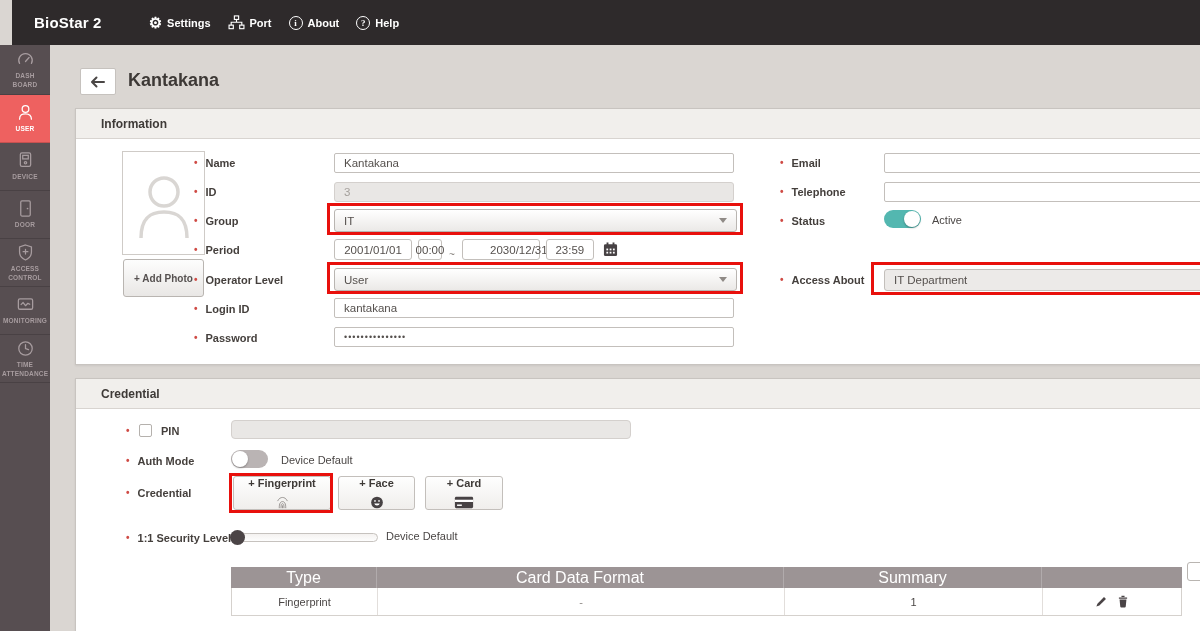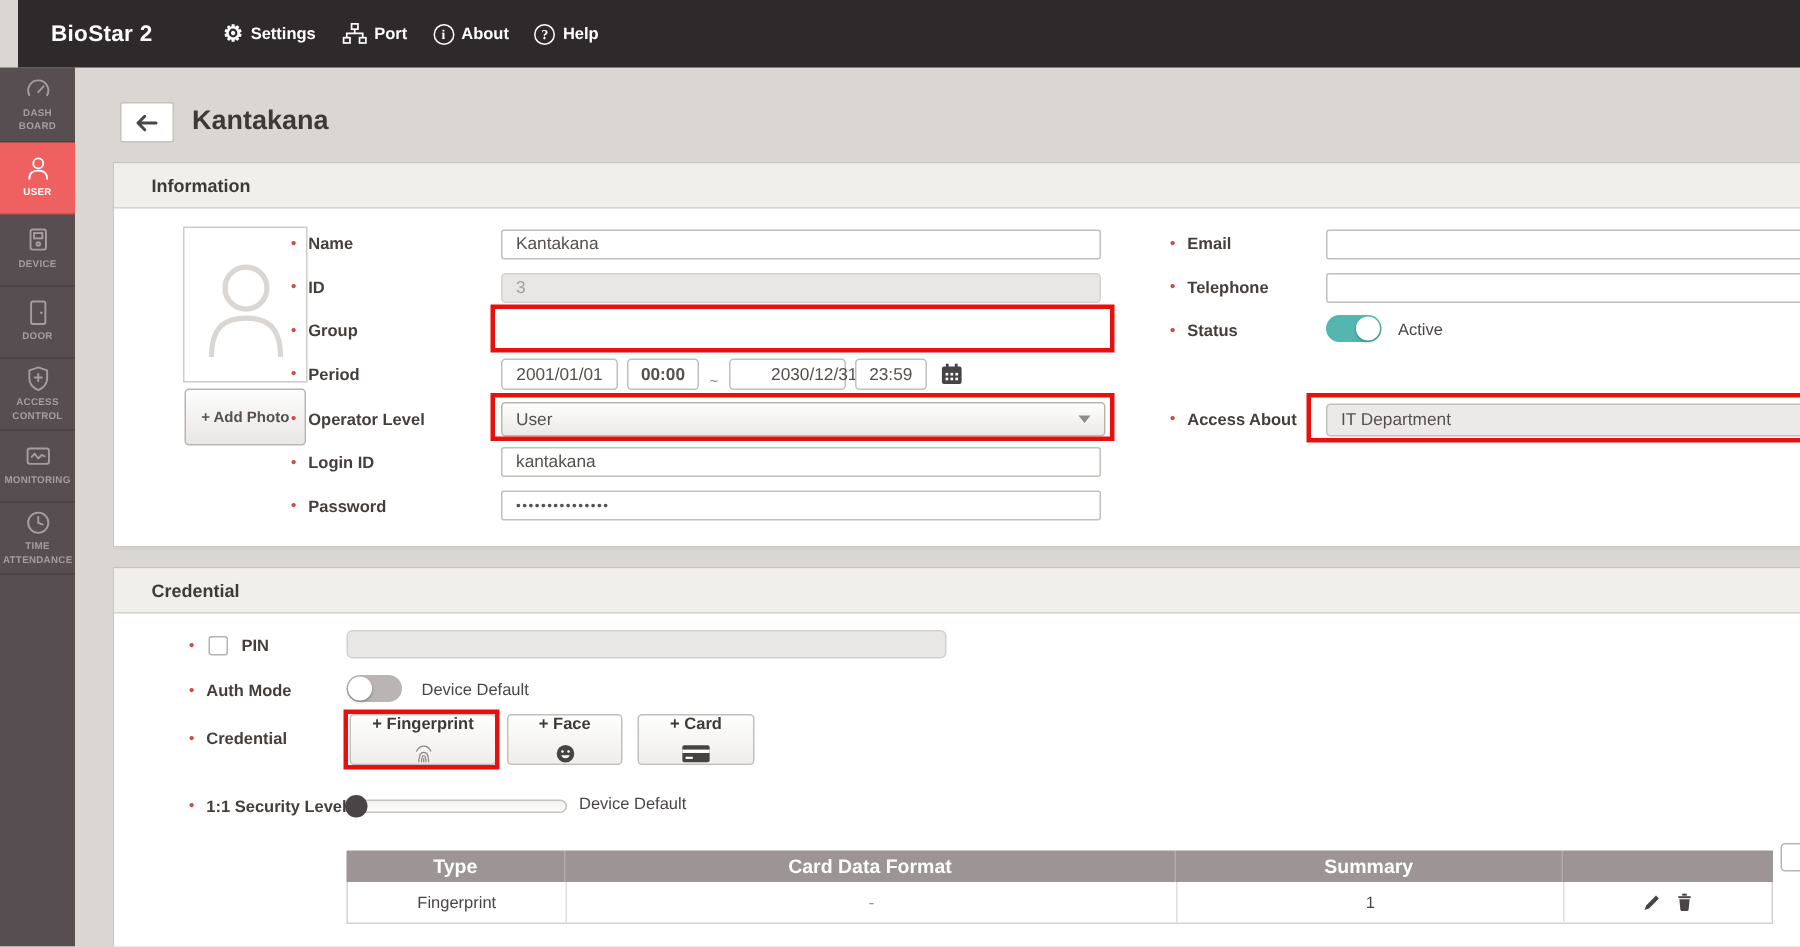--- a/index.html
+++ b/index.html
@@ -52,21 +52,21 @@
 
   .checkbox { position:absolute; width:13px; height:13px; border:1px solid #b5b1ad; border-radius:2px; background:#fff; cursor:pointer; }
 
   .cred-btn { position:absolute; height:34px; background:linear-gradient(#fefefe,#f0eeec); border:1px solid #c3bfbb; border-radius:3px; display:flex; align-items:center; justify-content:center; gap:7px; font-size:11px; font-weight:bold; color:#3e3a37; cursor:pointer;flex-direction:column; }
 
   .slider-track { position:absolute; left:154px; top:154px; width:148px; height:9px; border:1px solid #c6c2be; border-radius:5px; background:linear-gradient(#f4f2f0,#fdfdfd); }
   .slider-knob { position:absolute; left:-1px; top:-4px; width:15px; height:15px; border-radius:50%; background:#4b4446; cursor:pointer; }
 
   .ctable { position:absolute; left:155px; top:188px; width:951px; }
   .thead { display:flex; height:21px; background:#9c9495; }
-  .th { display:flex; align-items:center; justify-content:center; color:#fff; font-size:13px; font-weight:bold; border-left:1px solid rgba(255,255,255,.22); }
+  .th { display:flex; align-items:center; justify-content:center; color:#fff; font-size:16px; font-weight:normal; border-left:1px solid rgba(255,255,255,.22); }
   .th:first-child { border-left:none; }
   .trow { display:flex; height:28px; background:#fff; border:1px solid #d5d1cd; border-top:none; }
   .td { display:flex; align-items:center; justify-content:center; font-size:11px; color:#4a4645; border-left:1px solid #e2dedb; }
   .td:first-child { border-left:none; }
   .dash-val { color:#908b88; }
   .row-actions { display:flex; gap:9px; align-items:center; }
 
   .side-btn { position:absolute; left:1187px; top:562px; width:26px; height:19px; background:#fff; border:1px solid #b9b5b1; border-radius:3px; cursor:pointer; }
 
   .annotation { position:absolute; border:3px solid #e8100c; pointer-events:none; z-index:60; }
@@ -220,23 +220,27 @@
         <span class="bullet">•</span>
         <span>Login ID</span>
       </div>
     <div class="flabel" style="left:118px; top:221px;">
         <span class="bullet">•</span>
         <span>Password</span>
       </div>
 
     <div class="tfield" style="left:258px; top:44px; width:400px; height:20px;">Kantakana</div>
     <div class="tfield disabled" style="left:258px; top:73px; width:400px; height:20px;">3</div>
+    <div class="tfield dropdown" style="left:258px; top:100px; width:403px; height:23px;">
+      <span>IT</span>
+      <span class="chev"></span>
+    </div>
     <div class="period-row">
       <div class="pfield" style="width:78px;">2001/01/01</div>
-      <div class="pfield" style="width:48px;font-weight:bold;">00:00</div>
+      <div class="pfield" style="width:24px;">00:00</div>
       <span class="tilde">~</span>
       <div class="pfield" style="width:78px;padding-left:36px;">2030/12/31</div>
       <div class="pfield" style="width:48px;">23:59</div>
       <svg width="15" height="15" viewBox="0 0 16 16" style="margin-left:3px; cursor:pointer;">
         <g fill="#474244">
             <rect x="1" y="2.5" width="14" height="12.5" rx="1.5"></rect>
             <rect x="3.8" y="0.5" width="2" height="3.5"></rect>
             <rect x="10.2" y="0.5" width="2" height="3.5"></rect>
           </g>
         <g fill="#fff">

